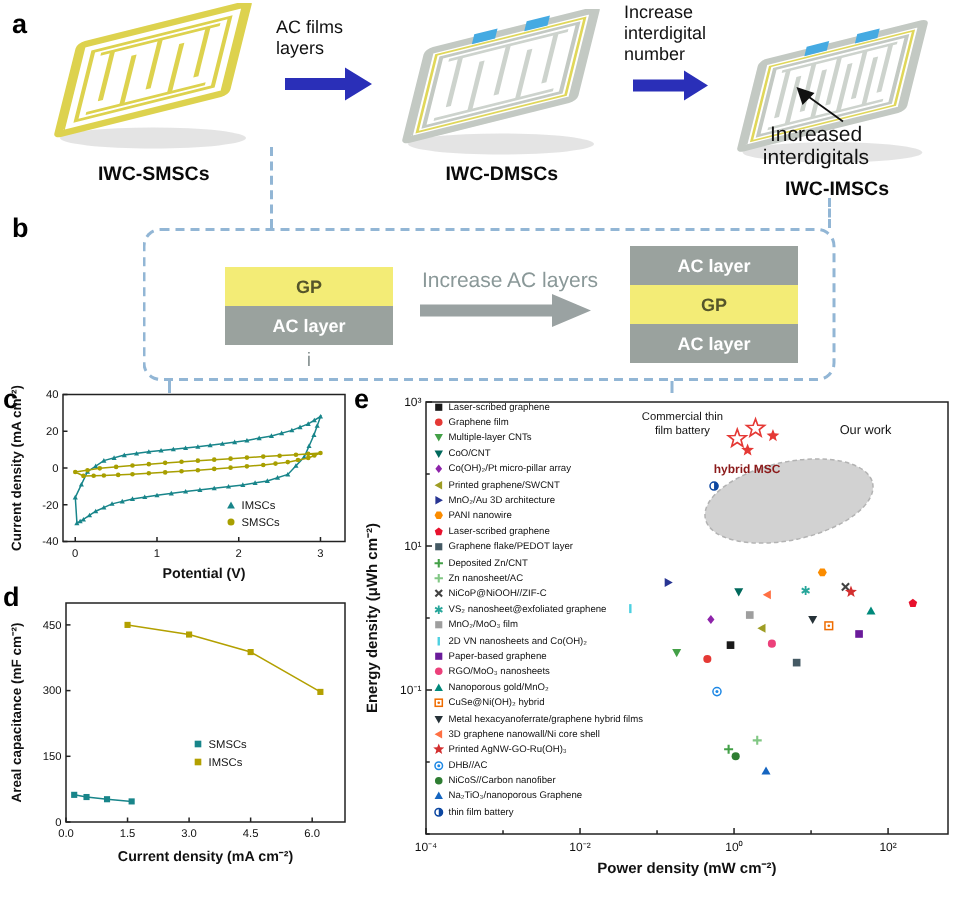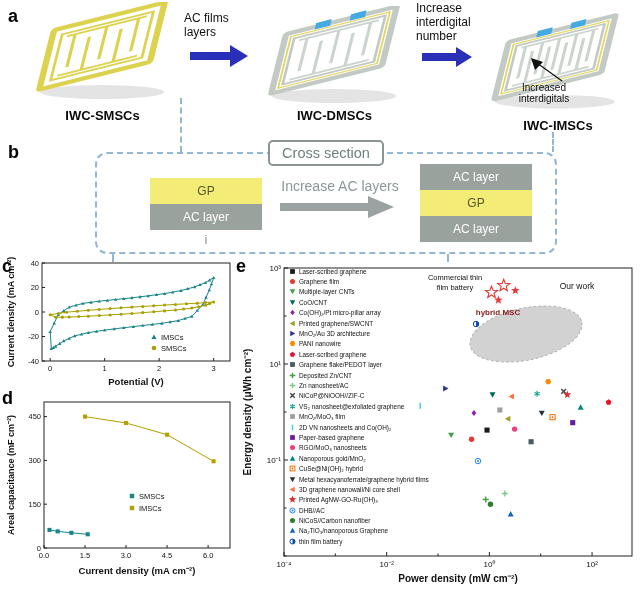--- a/index.html
+++ b/index.html
@@ -2,28 +2,28 @@
 <html><head>
 <meta charset="utf-8">
 <style>
   *{margin:0;padding:0;box-sizing:border-box}
   body{background:#fff;font-family:"Liberation Sans",sans-serif}
   .fig{position:relative;width:640px;height:600px;background:#fff;overflow:hidden}
   .abs{position:absolute}
   .plabel{position:absolute;font-weight:bold;font-size:18px;color:#000}
   .devlabel{position:absolute;font-weight:bold;font-size:13px;text-align:center;color:#0a0a0a}
   .arrlabel{position:absolute;font-size:12px;text-align:left;color:#111;line-height:1.15}
-  .note{position:absolute;font-size:10px;text-align:center;color:#111;line-height:1.1}
+  .note{position:absolute;font-size:14px;text-align:center;color:#111;line-height:1.1}
   .dashbox{position:absolute;border:2px dashed #92b6d5;border-radius:12px}
   .dashv{position:absolute;width:0;border-left:2px dashed #92b6d5}
   .cstitle{position:absolute;background:#fff;border:2px solid #8a9494;border-radius:5px;
            color:#6e7d7d;font-size:14.5px;display:flex;align-items:center;justify-content:center}
   .stack{position:absolute;display:flex;flex-direction:column}
   .layer{width:112px;height:26px;display:flex;align-items:center;justify-content:center;
-         font-size:12px;font-weight:normal}
+         font-size:12px;font-weight:bold}
   .scap{position:absolute;color:#8a9494;font-size:13px;text-align:center;width:112px}
   .blabel{position:absolute;color:#8a9898;font-size:14px;text-align:center}
   .legend{position:absolute;display:flex;flex-direction:column}
   .lrow{display:flex;align-items:center;height:10.4px;gap:2px}
   .lrow span{font-size:6.4px;color:#111;white-space:nowrap}
 </style>
 </head>
 <body>
 
 <div class="fig">
@@ -105,21 +105,20 @@
     <polygon points="11,2 23,6 15,14" fill="#111"></polygon>
   </svg>
   <div class="note" style="left:498px;top:82px;width:92px">Increased interdigitals</div>
 
   <div class="dashv" style="left:180px;top:98px;height:54px"></div>
   <div class="dashv" style="left:552px;top:132px;height:20px"></div>
   <div class="dashv" style="left:112px;top:254px;height:8px"></div>
   <div class="dashv" style="left:447px;top:254px;height:8px"></div>
 
   <div class="dashbox" style="left:95px;top:152px;width:462px;height:102px"></div>
-  <div class="cstitle" style="left:268px;top:140px;width:116px;height:26px">Cross section</div>
 
   <div class="stack" style="left:150px;top:178px" id="stackL">
       <div class="layer" style="background: rgb(243, 236, 118); color: rgb(85, 85, 42);">GP</div>
       <div class="layer" style="background: rgb(154, 162, 158); color: rgb(255, 255, 255);">AC layer</div>
     </div>
   <div class="scap" style="left:150px;top:232px">i</div>
 
   <div class="blabel" style="left:272px;top:178px;width:136px">Increase AC layers</div>
   <svg class="abs" style="left:280px;top:194px" width="118" height="26" viewBox="0 0 118 26">
     <polygon points="0,9 88,9 88,2 114,13 88,24 88,17 0,17" fill="#9aa2a2"></polygon>

